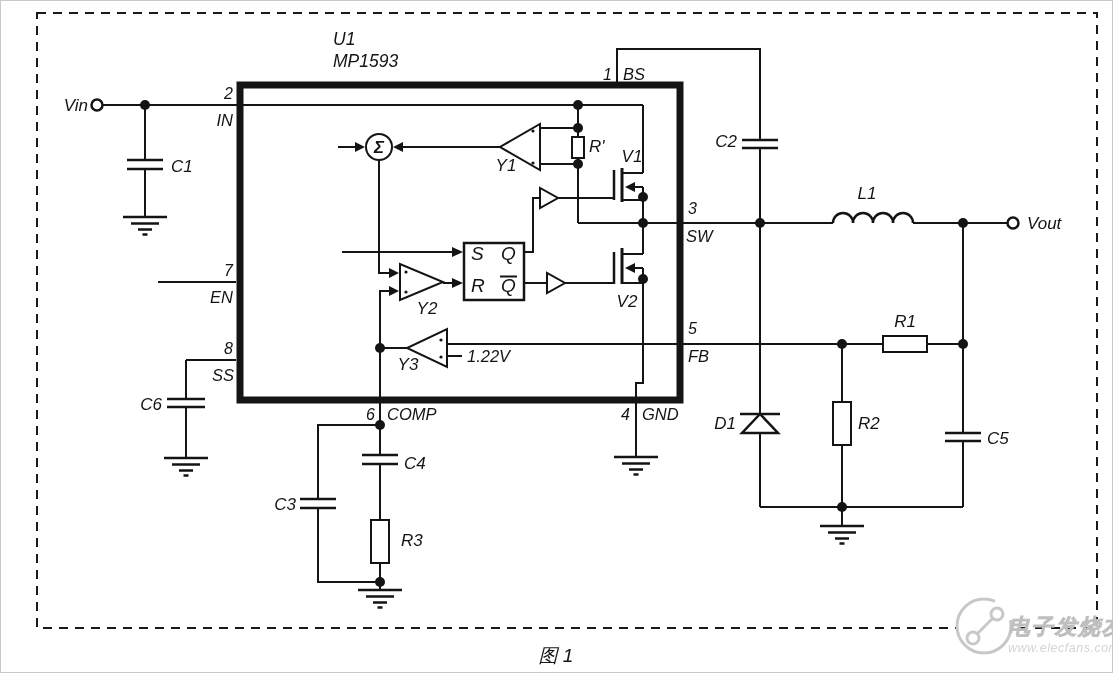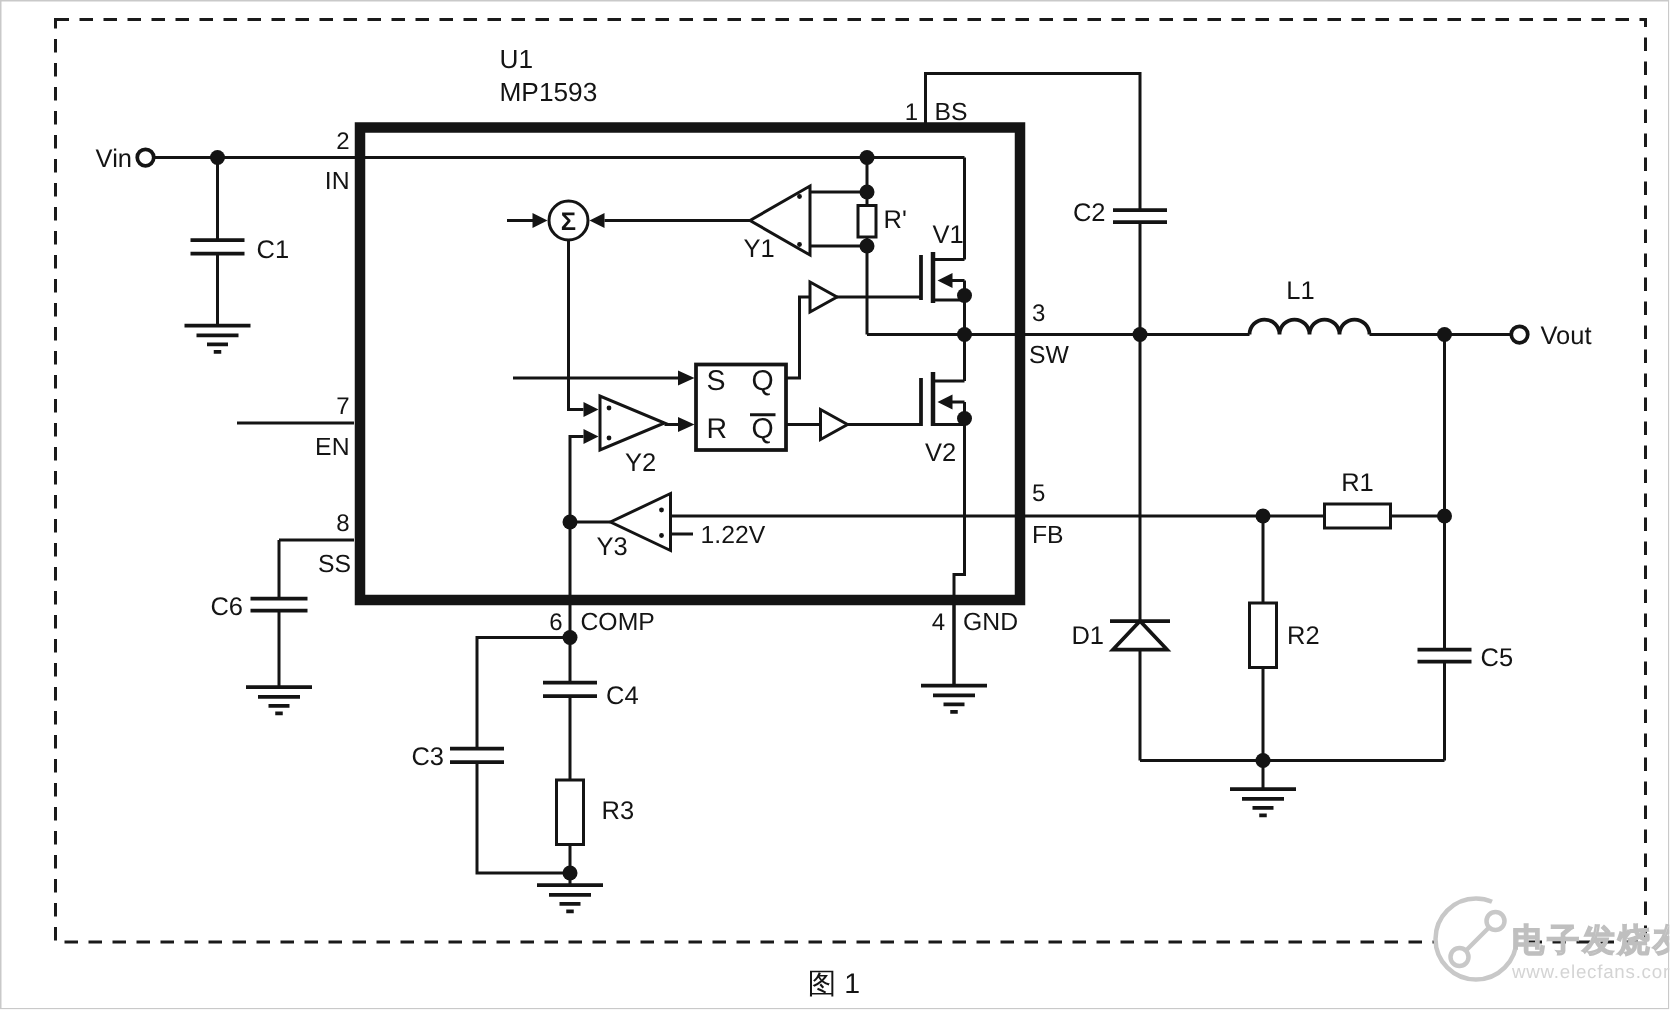--- a/index.html
+++ b/index.html
@@ -1,16 +1,16 @@
 <!DOCTYPE html>
 <html><head>
 <meta charset="utf-8">
 <style>
   html,body{margin:0;padding:0;background:#ffffff;}
-  .stage{width:1113px;height:673px;position:relative;background:#ffffff;font-family:"Liberation Sans",sans-serif;}
+  .stage{width:1113px;height:673px;position:relative;background:#ffffff;font-family:"Liberation Sans",sans-serif;font-style:italic;}
   svg{display:block;}
   svg text{font-family:"Liberation Sans",sans-serif;fill:#141414;}
   .lbl{font-size:16.5px;}
   .num{font-size:16px;}
   .ref{font-size:17px;}
   .latchtxt{font-size:19px;}
   .sum{font-size:17px;font-weight:bold;}
   .icref{font-size:17.5px;}
   .cap{font-size:19px;}
   .wm-brand{font-size:21.5px;font-weight:bold;fill:#ececec;stroke:#bfbfbf;stroke-width:0.8px;letter-spacing:2px;}

